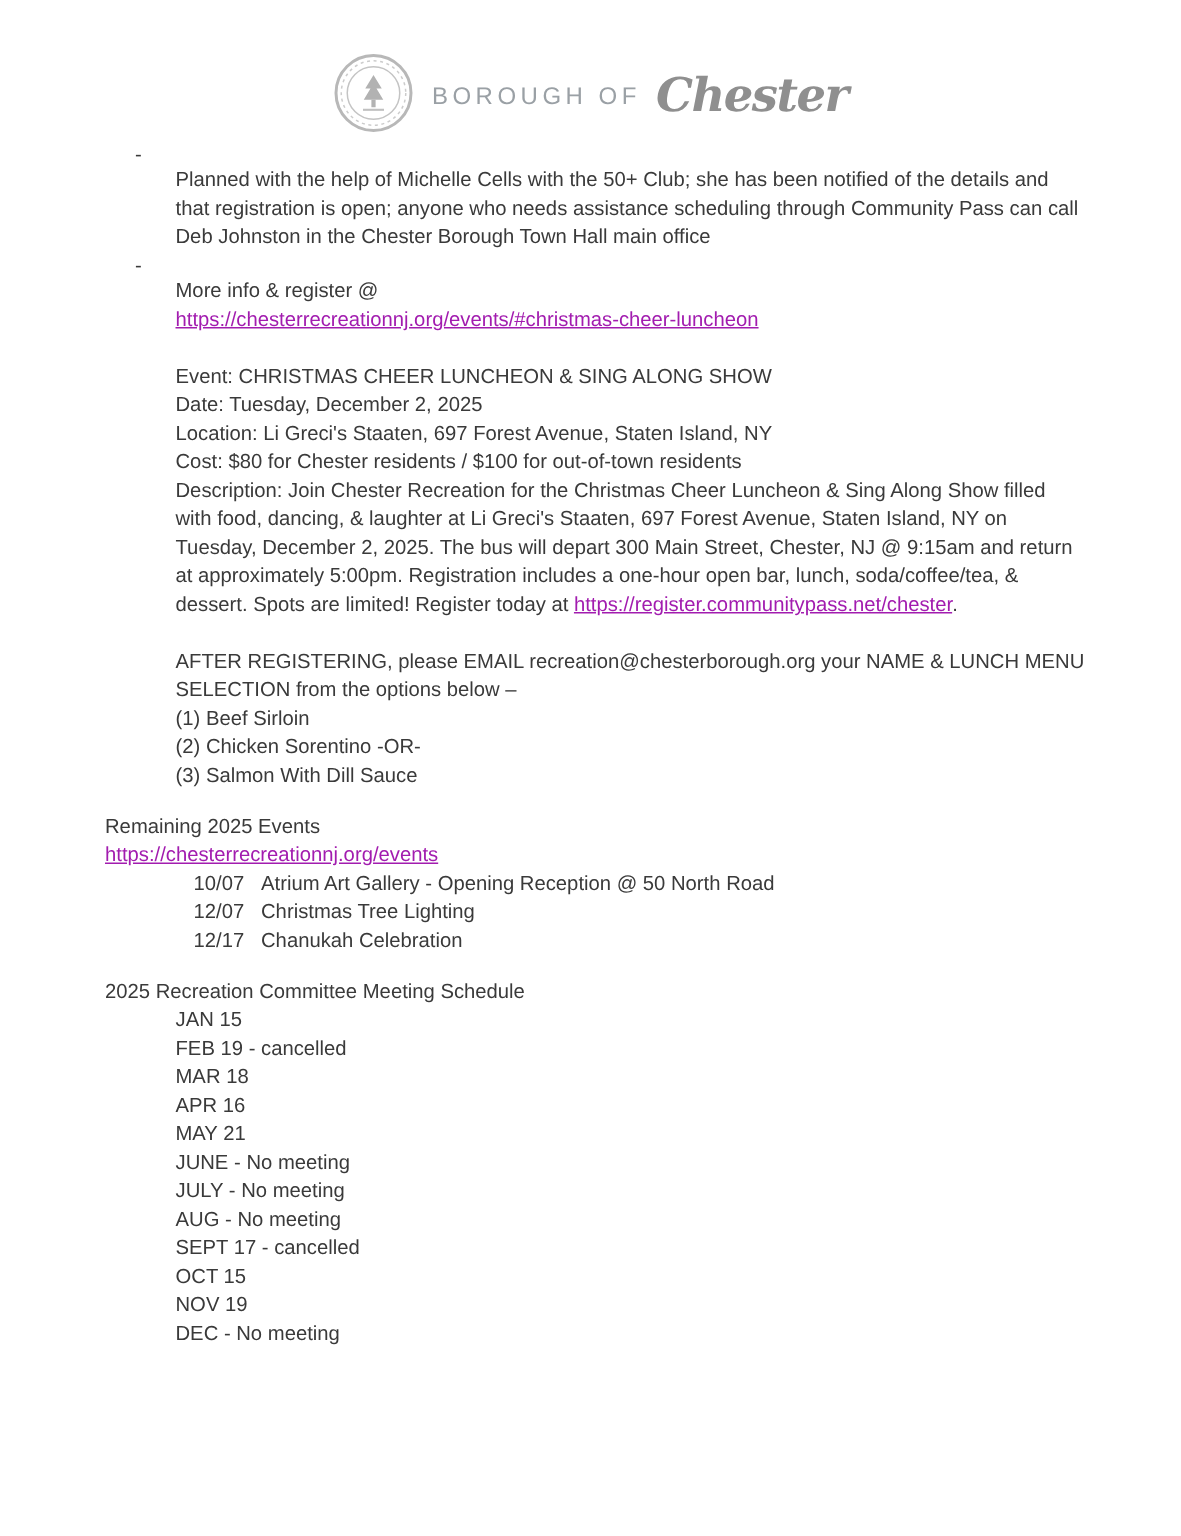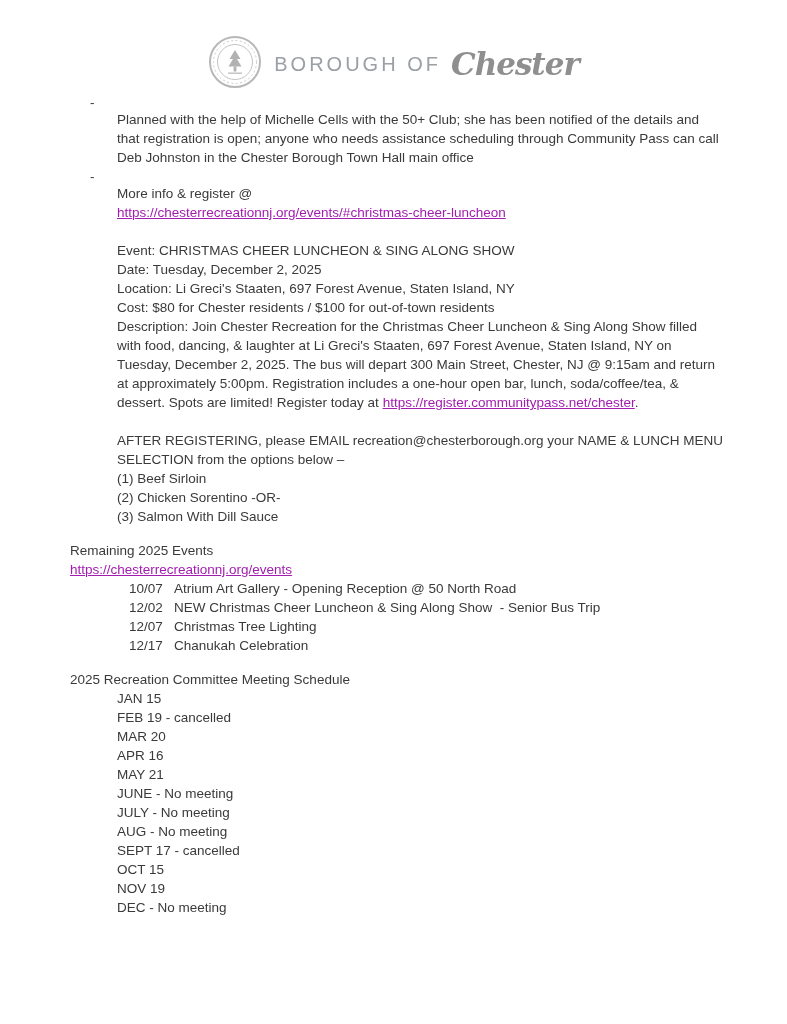--- a/index.html
+++ b/index.html
@@ -10,21 +10,21 @@
   }
   
   .header{
     display:flex;justify-content:center;align-items:center;
     padding-top:36px;gap:12px;height:56px;
   }
   .seal{flex:0 0 auto;}
   .logo-text{display:flex;align-items:center;gap:10px;}
   .org-prefix{
     font-family:"Liberation Sans", sans-serif;
-    font-size:20px;letter-spacing:3px;color:#9aa0a5;font-weight:400;
+    font-size:16px;letter-spacing:3px;color:#9aa0a5;font-weight:400;
   }
   .org-name{
     font-family:"DejaVu Serif", serif;
     font-size:31px;font-weight:bold;font-style:italic;color:#8f8f8f;
     letter-spacing:-1px;line-height:33px;
   }
   
   .content{padding:1px 64px 0 70px;}
   .bullet-row{display:flex;}
   .bullet-dash{width:27px;padding-left:20px;box-sizing:content-box;flex:0 0 auto;}
@@ -96,41 +96,37 @@
     <div class="halfgap"></div>
 
     <div>
       <div>Remaining 2025 Events</div>
       <div><a class="doclink" href="#">https://chesterrecreationnj.org/events</a></div>
       <div class="event-row">
         <span class="event-date">10/07</span>
         <span class="event-text">Atrium Art Gallery - Opening Reception @ 50 North Road</span>
       </div>
       <div class="event-row">
-        <span class="event-date">12/02</span>
-        <span class="event-text">NEW Christmas Cheer Luncheon &amp; Sing Along Show  - Senior Bus Trip</span>
-      </div>
-      <div class="event-row">
         <span class="event-date">12/07</span>
         <span class="event-text">Christmas Tree Lighting</span>
       </div>
       <div class="event-row">
         <span class="event-date">12/17</span>
         <span class="event-text">Chanukah Celebration</span>
       </div>
     </div>
 
     <div class="halfgap"></div>
 
     <div>
       <div>2025 Recreation Committee Meeting Schedule</div>
       <div class="indent">
         <div>JAN 15</div>
         <div>FEB 19 - cancelled</div>
-        <div>MAR 20</div>
+        <div>MAR 18</div>
         <div>APR 16</div>
         <div>MAY 21</div>
         <div>JUNE - No meeting</div>
         <div>JULY - No meeting</div>
         <div>AUG - No meeting</div>
         <div>SEPT 17 - cancelled</div>
         <div>OCT 15</div>
         <div>NOV 19</div>
         <div>DEC - No meeting</div>
       </div>

